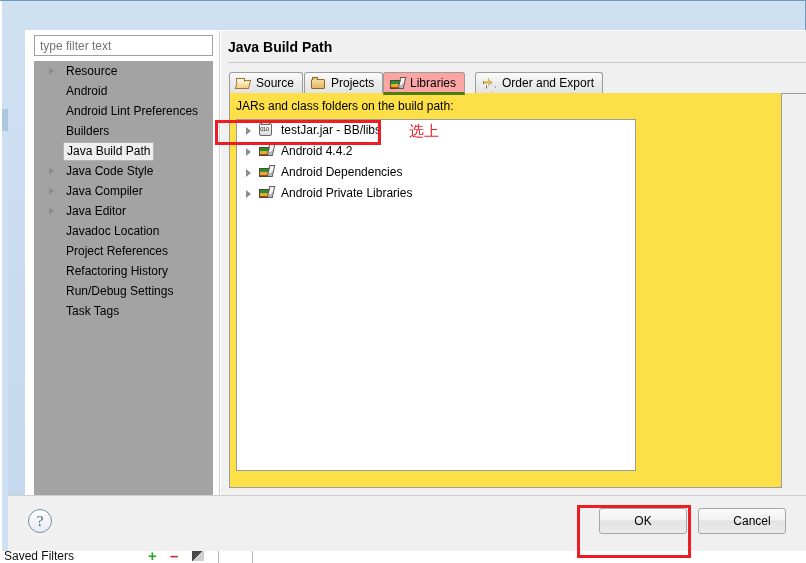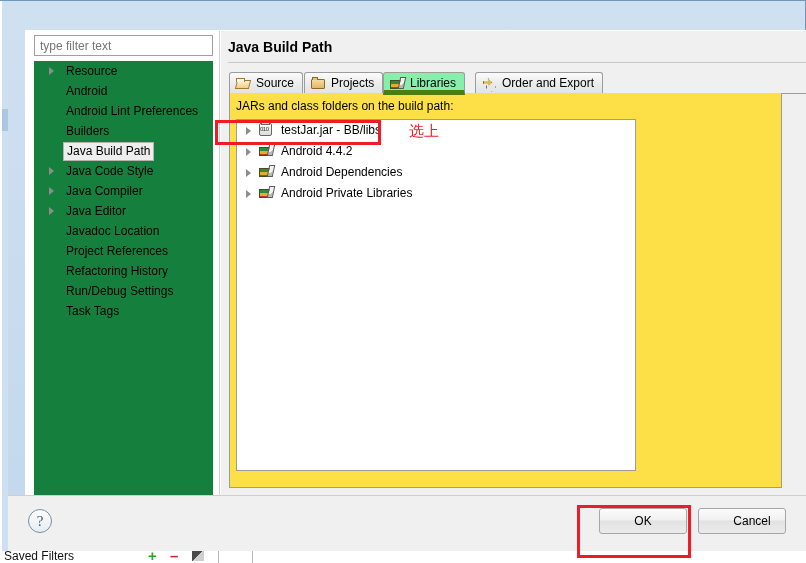--- a/index.html
+++ b/index.html
@@ -175,21 +175,21 @@
     font-size: 12px;
     color: #6b6b6b;
     padding: 0 5px;
     outline: none;
   }
   #tree-pane {
     position: absolute;
     left: 9px; top: 30px;
     width: 179px;
     height: 438px;
-    background: #15803d;
+    background: #a3a3a3;
     overflow: hidden;
   }
   .tree-row {
     position: relative;
     height: 20px;
     line-height: 20px;
     white-space: nowrap;
     font-size: 12px;
     color: #000;
   }
@@ -324,24 +324,24 @@
     border: 1px solid #9c9c9c;
     border-bottom: none;
     background: linear-gradient(to bottom,#fbfbfb 0%, #ededed 45%, #e2e2e2 100%);
     border-radius: 3px 3px 0 0;
     line-height: 20px;
     padding: 0 8px 0 26px;
     font-size: 12px;
     white-space: nowrap;
   }
   .tab.active {
-    background: #86efac;
+    background: #fca5a5;
     z-index: 3;
     height: 23px;
-    border-bottom: 5px solid #4d7c0f;
+    border-bottom: 3px solid #4d7c0f;
   }
   .tab-ico {
     position: absolute;
     left: 6px; top: 4px;
     width: 16px; height: 14px;
   }
 
   
   .ico-books::before {
     content: "";

